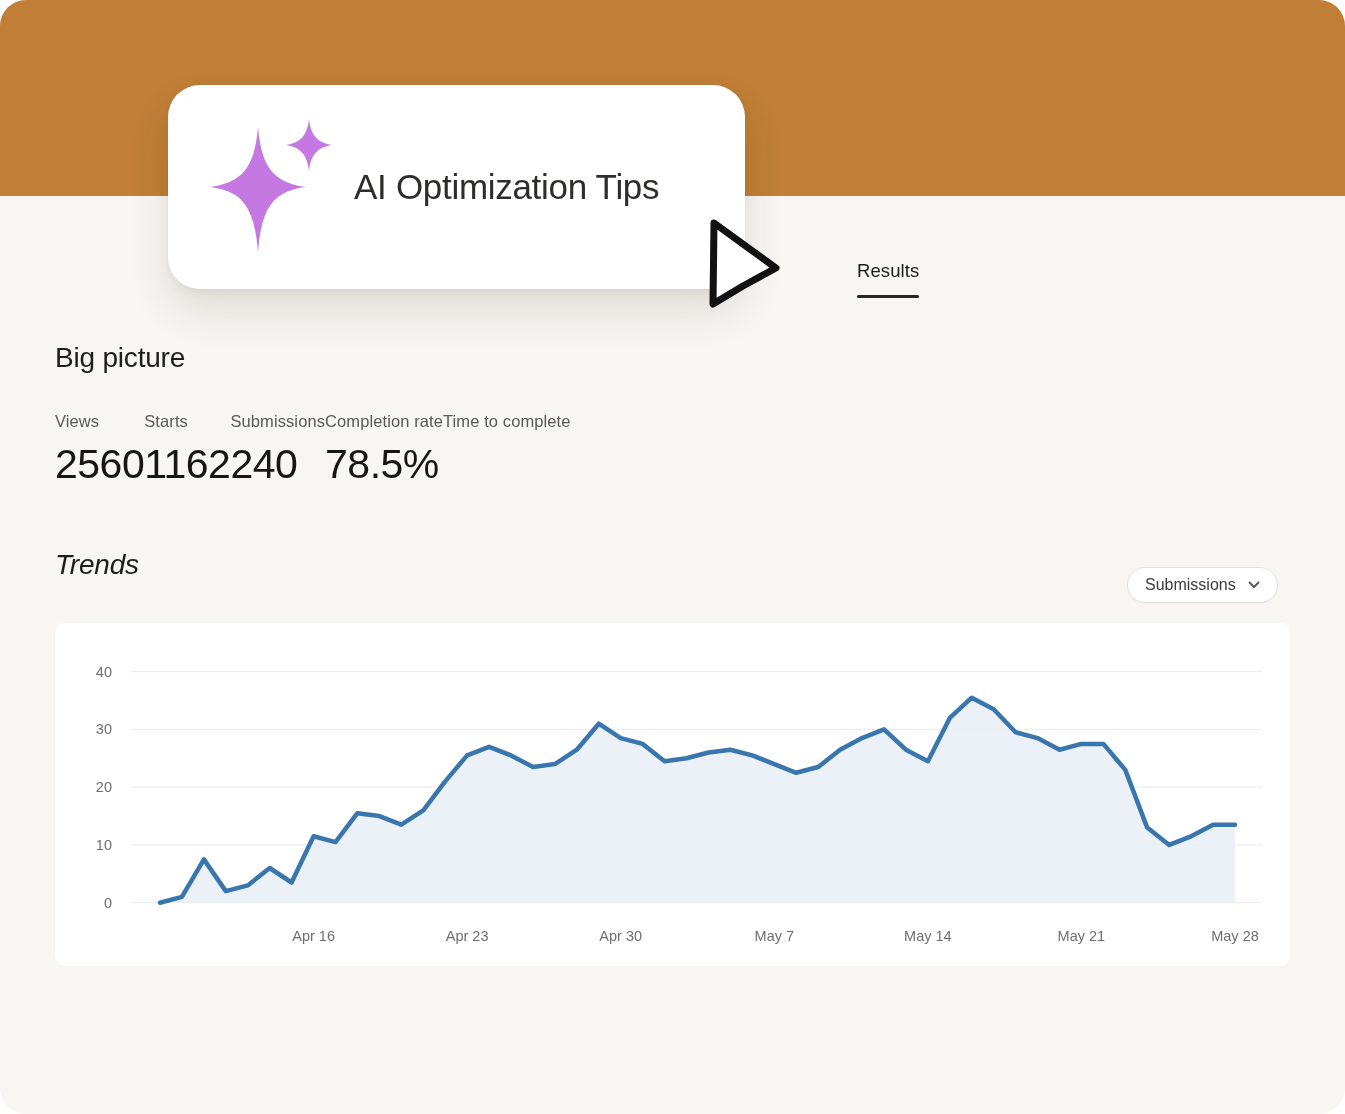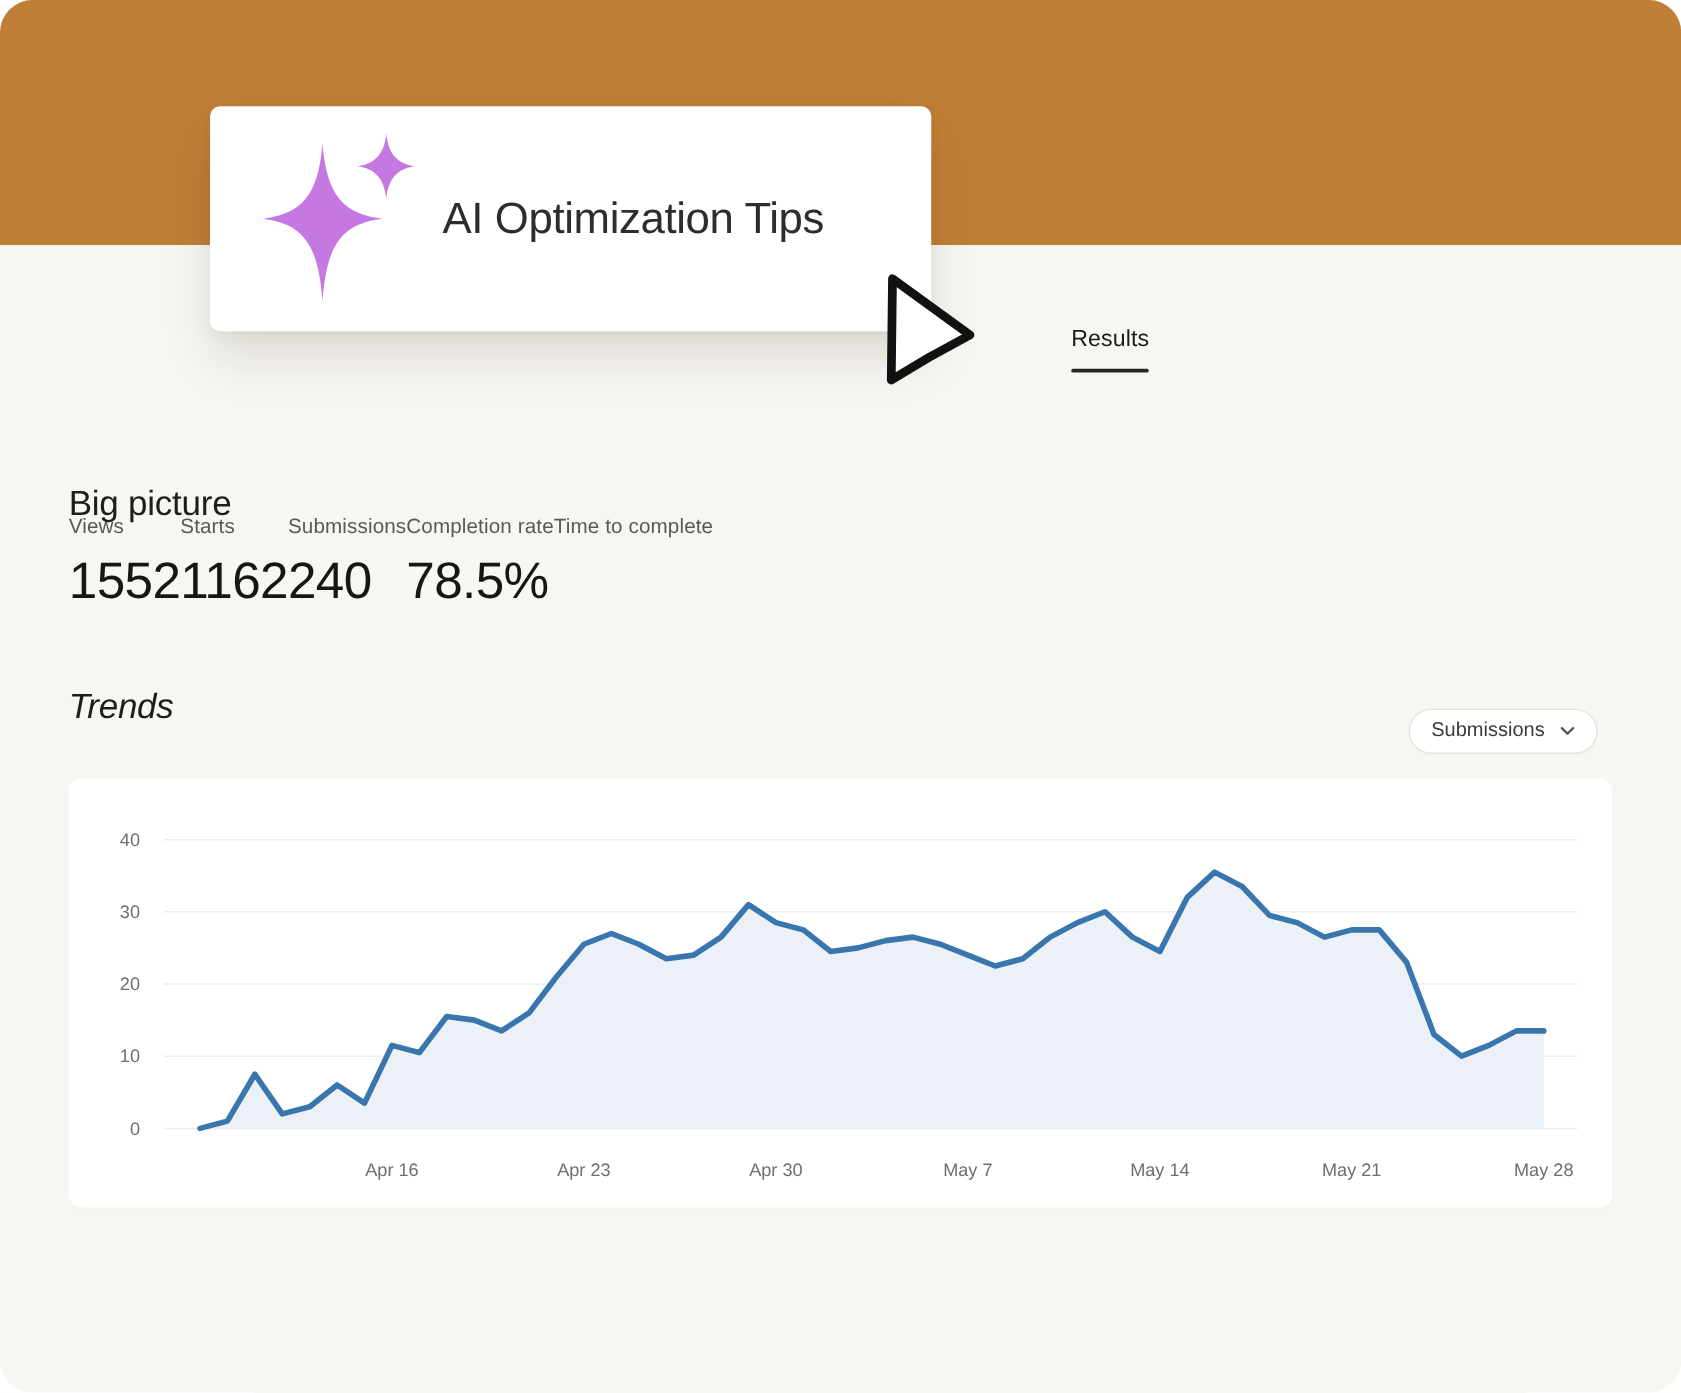--- a/index.html
+++ b/index.html
@@ -1,28 +1,28 @@
 <!DOCTYPE html>
 <html><head>
 <meta charset="utf-8">
 <style>
   html,body{margin:0;padding:0;background:#ffffff;font-family:"Liberation Sans",sans-serif;}
   .screen{position:relative;width:1345px;height:1114px;background:#f7f6f3;border-radius:26px;overflow:hidden;}
   .header-band{position:absolute;left:0;top:0;width:100%;height:196px;background:#c07e36;}
-  .tips-card{position:absolute;left:168px;top:85px;width:577px;height:180px;background:#ffffff;
-    border-radius:8px;box-shadow:0 22px 40px rgba(60,40,10,0.12),0 4px 10px rgba(0,0,0,0.05);
+  .tips-card{position:absolute;left:168px;top:85px;width:577px;height:204px;background:#ffffff;
+    border-radius:32px;box-shadow:0 22px 40px rgba(60,40,10,0.12),0 4px 10px rgba(0,0,0,0.05);
     display:flex;align-items:center;padding-left:38px;box-sizing:border-box;}
   .sparkle-wrap{width:132px;height:142px;flex:0 0 auto;margin-top:6px;}
   .tips-title{font-size:35px;font-weight:500;color:#2e2d2b;letter-spacing:-0.3px;margin-left:16px;white-space:nowrap;}
   .cursor{position:absolute;left:698px;top:214px;width:86px;height:102px;}
   .results-tab{position:absolute;left:857px;top:220px;cursor:pointer;margin-top:40px;}
   .results-label{font-size:18.5px;font-weight:500;color:#1c1b19;letter-spacing:0.1px;}
   .results-underline{height:3px;background:#262626;border-radius:2px;margin-top:13px;}
   .section-title{font-size:28px;font-weight:500;color:#1e1d1b;letter-spacing:-0.2px;}
-  .big-picture-title{position:absolute;left:55px;top:342px;margin-top:45px;}
+  .big-picture-title{position:absolute;left:55px;top:342px;}
   .stats-row{position:absolute;left:55px;top:412px;display:flex;}
   .stat-label{font-size:16.5px;color:#5a5955;letter-spacing:0.1px;}
   .stat-value{font-size:41px;color:#171614;margin-top:10px;letter-spacing:-0.5px;}
   .trends-title{position:absolute;left:55px;top:549px;font-style:italic;}
   .metric-btn{position:absolute;left:1127px;top:567px;height:36px;display:inline-flex;align-items:center;
     gap:12px;padding:0 17px;background:#ffffff;border:1px solid #e3e2df;border-radius:18px;
     box-sizing:border-box;cursor:pointer;box-shadow:0 1px 2px rgba(0,0,0,0.03);}
   .metric-btn-label{font-size:16px;color:#3c3b39;}
   .chart-card{position:absolute;left:55px;top:623px;width:1235px;height:343px;background:#ffffff;border-radius:10px;
     box-shadow:0 1px 3px rgba(0,0,0,0.02);}
@@ -54,21 +54,21 @@
   <div class="results-tab">
     <div class="results-label">Results</div>
     <div class="results-underline"></div>
   </div>
 
   <div class="section-title big-picture-title">Big picture</div>
 
   <div class="stats-row">
     <div>
       <div class="stat-label">Views</div>
-      <div class="stat-value">1552</div>
+      <div class="stat-value">2560</div>
     </div>
     <div>
       <div class="stat-label">Starts</div>
       <div class="stat-value">1162</div>
     </div>
     <div>
       <div class="stat-label">Submissions</div>
       <div class="stat-value">240</div>
     </div>
     <div>

